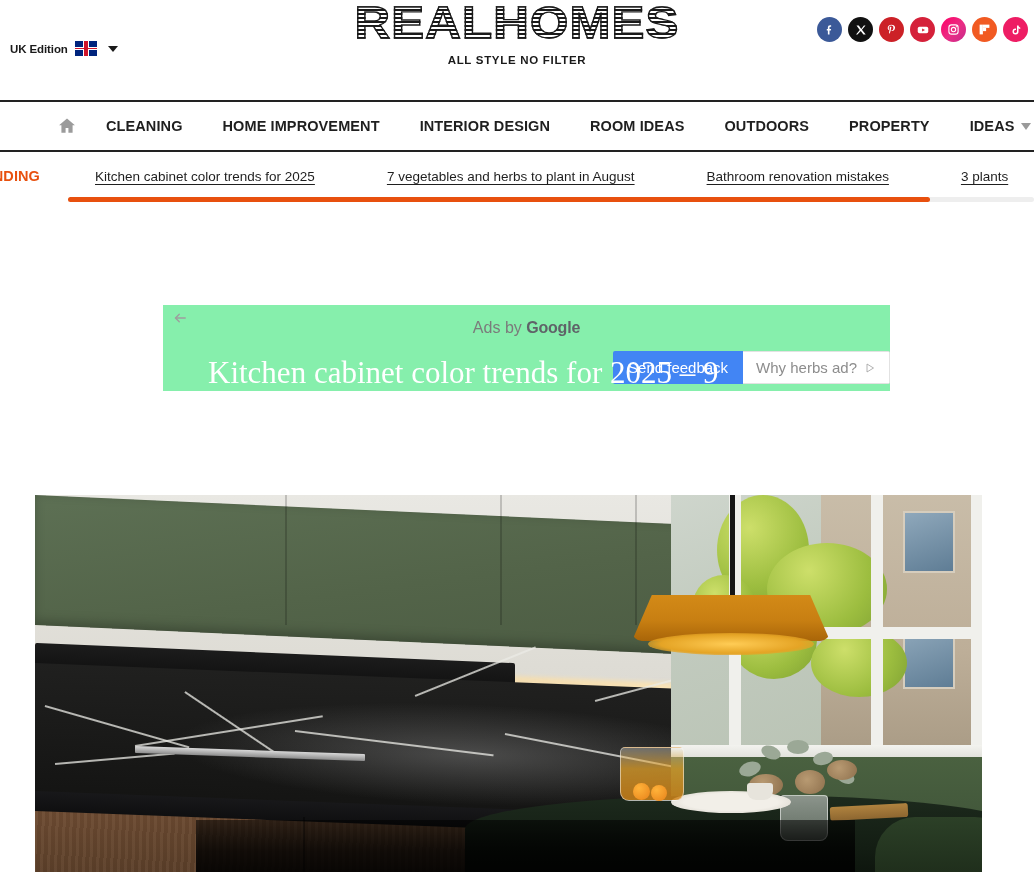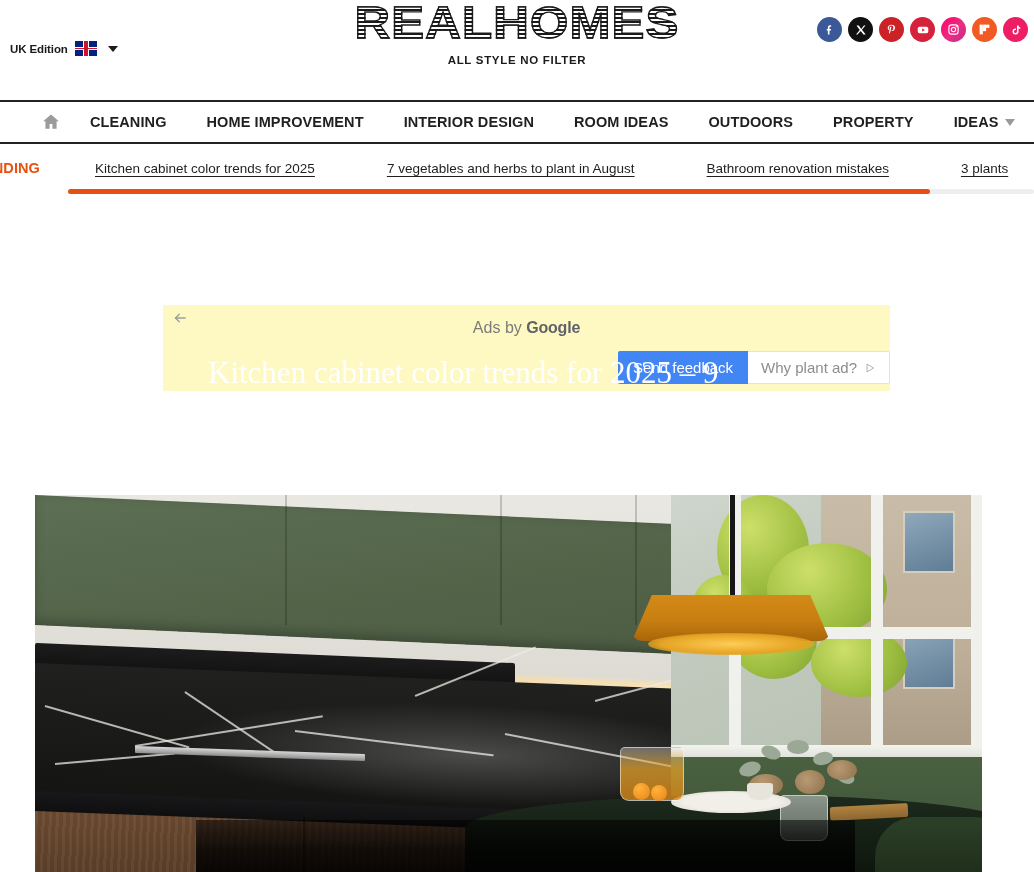--- a/index.html
+++ b/index.html
@@ -122,24 +122,24 @@
     font-weight: 700;
     cursor: pointer;
     line-height: 1;
   }
   .soc svg { display:block; }
 
   
   .nav {
     border-top: 2px solid #222;
     border-bottom: 2px solid #222;
-    height: 44px;
+    height: 52px;
     display: flex;
     align-items: center;
-    padding: 0 0 0 40px;
+    padding: 0 0 0 56px;
     box-sizing: border-box;
     background: #fff;
   }
   .nav-home {
     margin-right: 28px;
     display: flex;
     align-items: center;
     cursor: pointer;
   }
   .nav-item {
@@ -206,21 +206,21 @@
     height: 5px;
     width: 862px;
     border-radius: 3px;
   }
   .ad-box {
     position: absolute;
     left: 163px;
     top: 305px;
     width: 727px;
     height: 86px;
-    background: #fef9c3;
+    background: #86efac;
   }
   .ad-back {
     position: absolute;
     left: 8px;
     top: 4px;
     width: 18px;
     height: 18px;
     cursor: pointer;
   }
   .ad-byline {
@@ -645,21 +645,21 @@
         <path d="M19 12H6"></path>
         <path d="M11 7l-5 5 5 5"></path>
       </svg>
   </span>
   <div class="ad-byline">
     <span>Ads by </span><b>Google</b>
   </div>
   <div class="ad-btns">
     <button class="btn-feedback" style="background: rgb(66, 133, 244);">Send feedback</button>
     <button class="btn-why">
-      <span>Why plant ad?</span>
+      <span>Why herbs ad?</span>
       <svg width="12" height="12" viewBox="0 0 24 24" fill="none" stroke="#9e9e9e" stroke-width="1.6">
           <path d="M6 4l13 8-13 8z"></path>
         </svg>
     </button>
   </div>
 </div>
 
 <div class="hero">
   <div class="hero-img">
     <div class="wall"></div>

